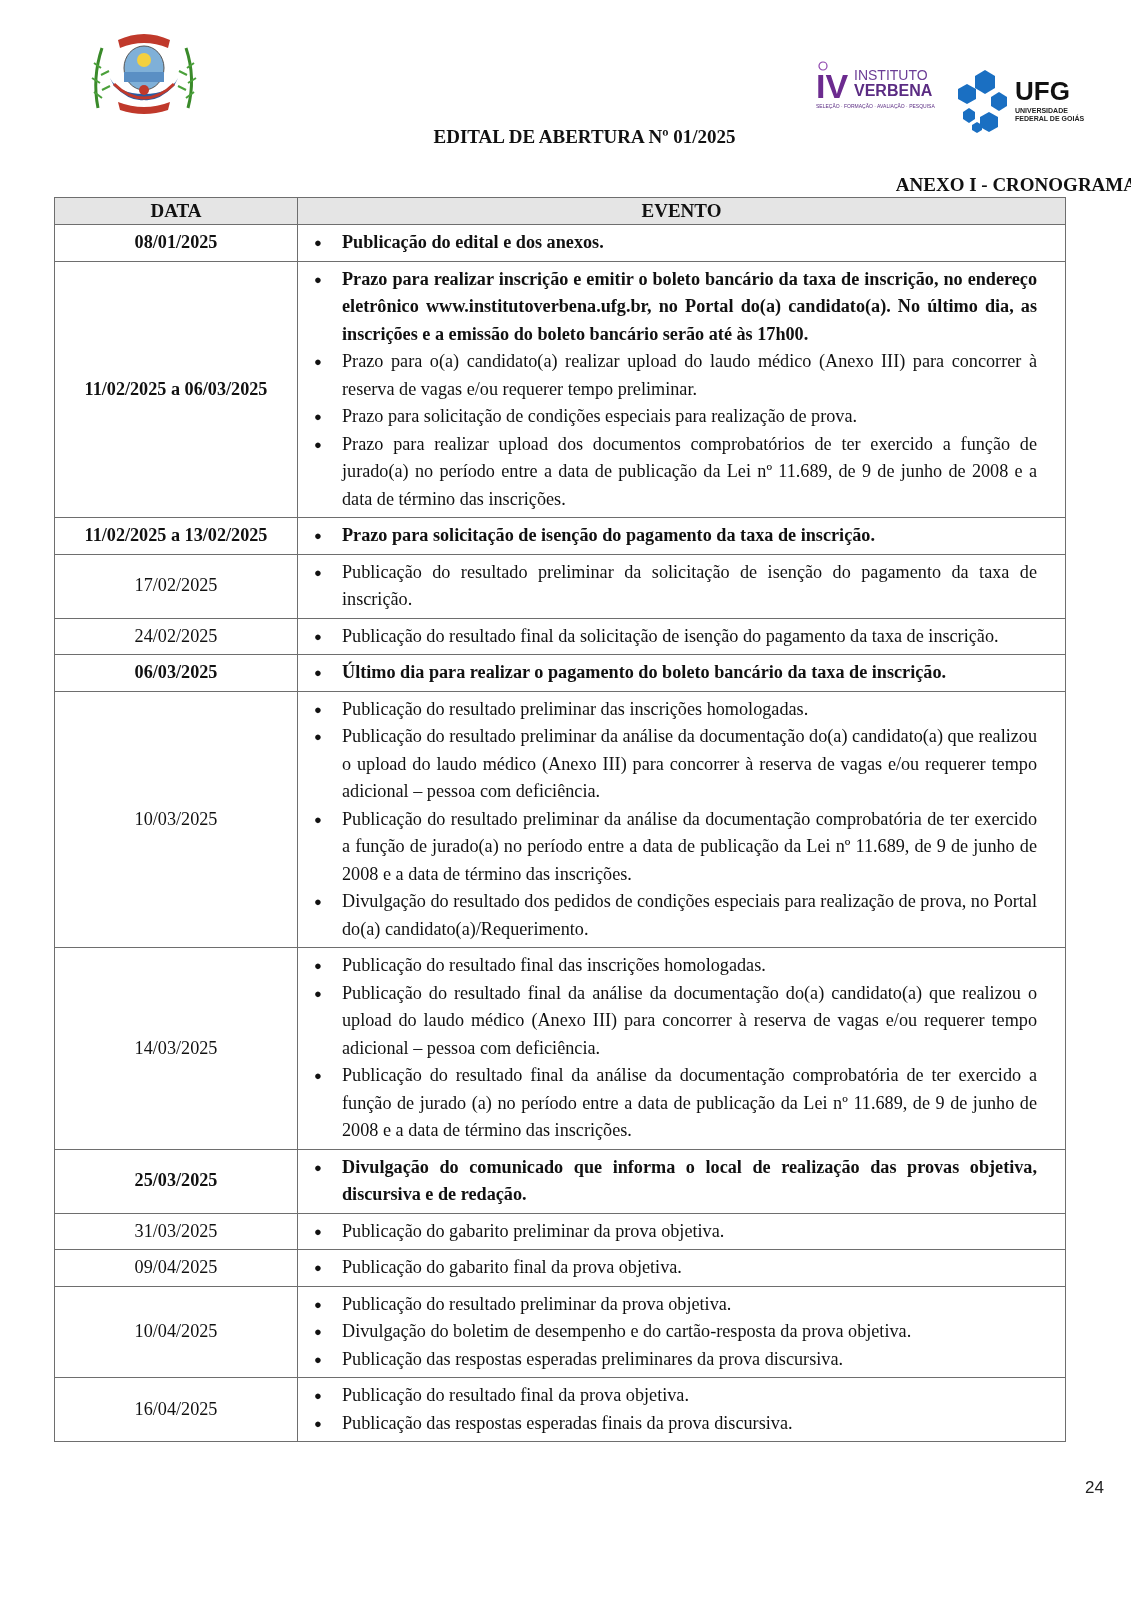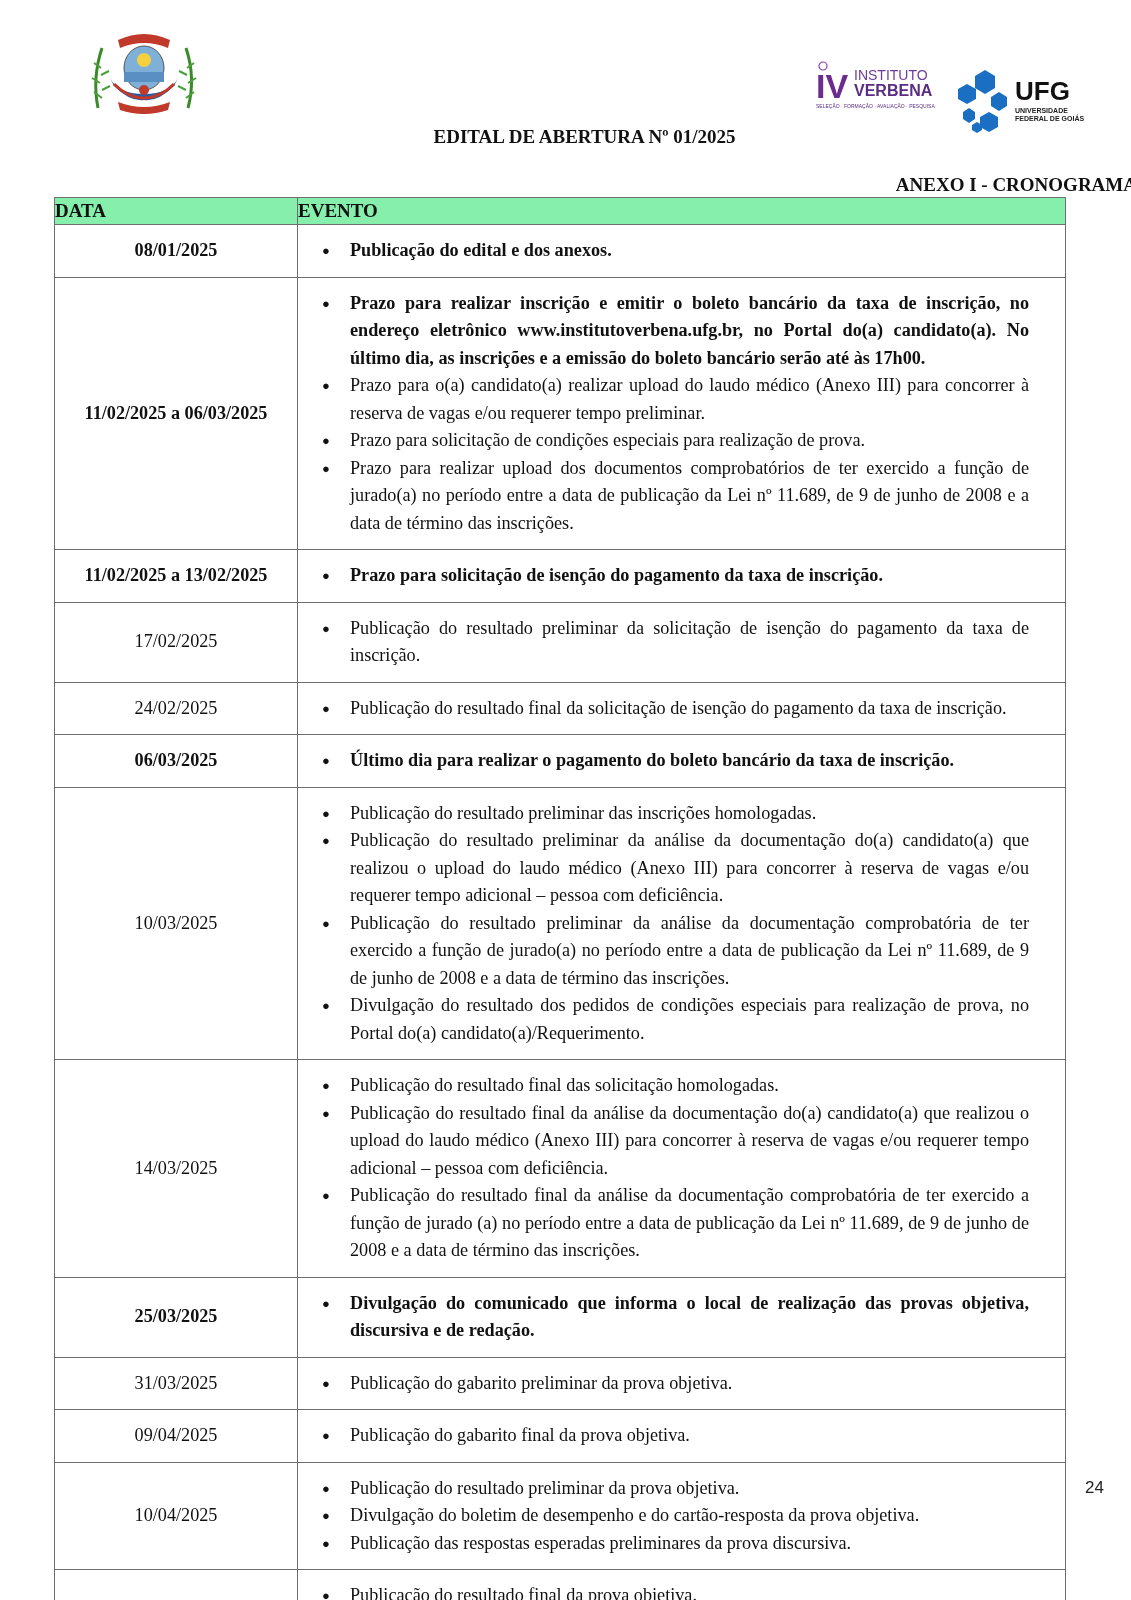--- a/index.html
+++ b/index.html
@@ -7,25 +7,25 @@
          font-family: "Liberation Serif", "DejaVu Serif", serif; color: #111; }
   .logo-left { position: absolute; left: 88px; top: 28px; width: 112px; height: 88px; }
   .logo-verbena { position: absolute; left: 816px; top: 60px; width: 126px; height: 56px; }
   .logo-ufg { position: absolute; left: 955px; top: 48px; width: 140px; height: 68px; margin-top: 20px; }
   .title { position: absolute; left: 0; width: 1105px; text-align: center; font-weight: bold; font-size: 19px; margin-left: 32px; }
   .title1 { top: 126px; }
   .title2 { top: 174px; text-align: right; }
   table.crono { position: absolute; left: 54px; top: 197px; width: 1012px; border-collapse: collapse;
                 font-size: 18.2px; line-height: 27.5px; }
   table.crono td, table.crono th { border: 1.3px solid #6e6e6e; padding: 0; vertical-align: middle; }
-  table.crono th { background: #86efac; font-weight: bold; font-size: 19px; line-height: 26px; text-align: left; }
+  table.crono th { background: #e5e5e5; font-weight: bold; font-size: 19px; line-height: 26px; text-align: center; }
   td.date { width: 242px; text-align: center; }
   td.date.bold { font-weight: bold; }
   td.event { padding: 0 0 0 0 !important; }
-  ul.items { list-style: none; margin: 12px; padding: 0 24px 0 12px; }
+  ul.items { list-style: none; margin: 4px; padding: 0 24px 0 12px; }
   ul.items li { position: relative; padding-left: 28px; text-align: justify; }
   ul.items li::before { content: "●"; position: absolute; left: 0; top: 0; font-size: 13px; }
   ul.items li.b { font-weight: bold; }
   .page-number { position: absolute; left: 1085px; top: 1478px; font-family: "Liberation Sans", sans-serif; font-size: 17px; color: #222; text-align: center; }
 </style>
 </head>
 <body>
 
 <div class="logo-left">
   <svg width="112" height="88" viewBox="0 0 112 88">
@@ -138,21 +138,21 @@
             <li>Publicação do resultado preliminar da análise da documentação do(a) candidato(a) que realizou o upload do laudo médico (Anexo III) para concorrer à reserva de vagas e/ou requerer tempo adicional – pessoa com deficiência.</li>
             <li>Publicação do resultado preliminar da análise da documentação comprobatória de ter exercido a função de jurado(a) no período entre a data de publicação da Lei nº 11.689, de 9 de junho de 2008 e a data de término das inscrições.</li>
             <li>Divulgação do resultado dos pedidos de condições especiais para realização de prova, no Portal do(a) candidato(a)/Requerimento.</li>
           </ul>
         </td>
       </tr>
       <tr>
         <td class="date">14/03/2025</td>
         <td class="event">
           <ul class="items">
-            <li>Publicação do resultado final das solicitação homologadas.</li>
+            <li>Publicação do resultado final das inscrições homologadas.</li>
             <li>Publicação do resultado final da análise da documentação do(a) candidato(a) que realizou o upload do laudo médico (Anexo III) para concorrer à reserva de vagas e/ou requerer tempo adicional – pessoa com deficiência.</li>
             <li>Publicação do resultado final da análise da documentação comprobatória de ter exercido a função de jurado (a) no período entre a data de publicação da Lei nº 11.689, de 9 de junho de 2008 e a data de término das inscrições.</li>
           </ul>
         </td>
       </tr>
       <tr>
         <td class="date bold">25/03/2025</td>
         <td class="event">
           <ul class="items">
             <li class="b">Divulgação do comunicado que informa o local de realização das provas objetiva, discursiva e de redação.</li>

